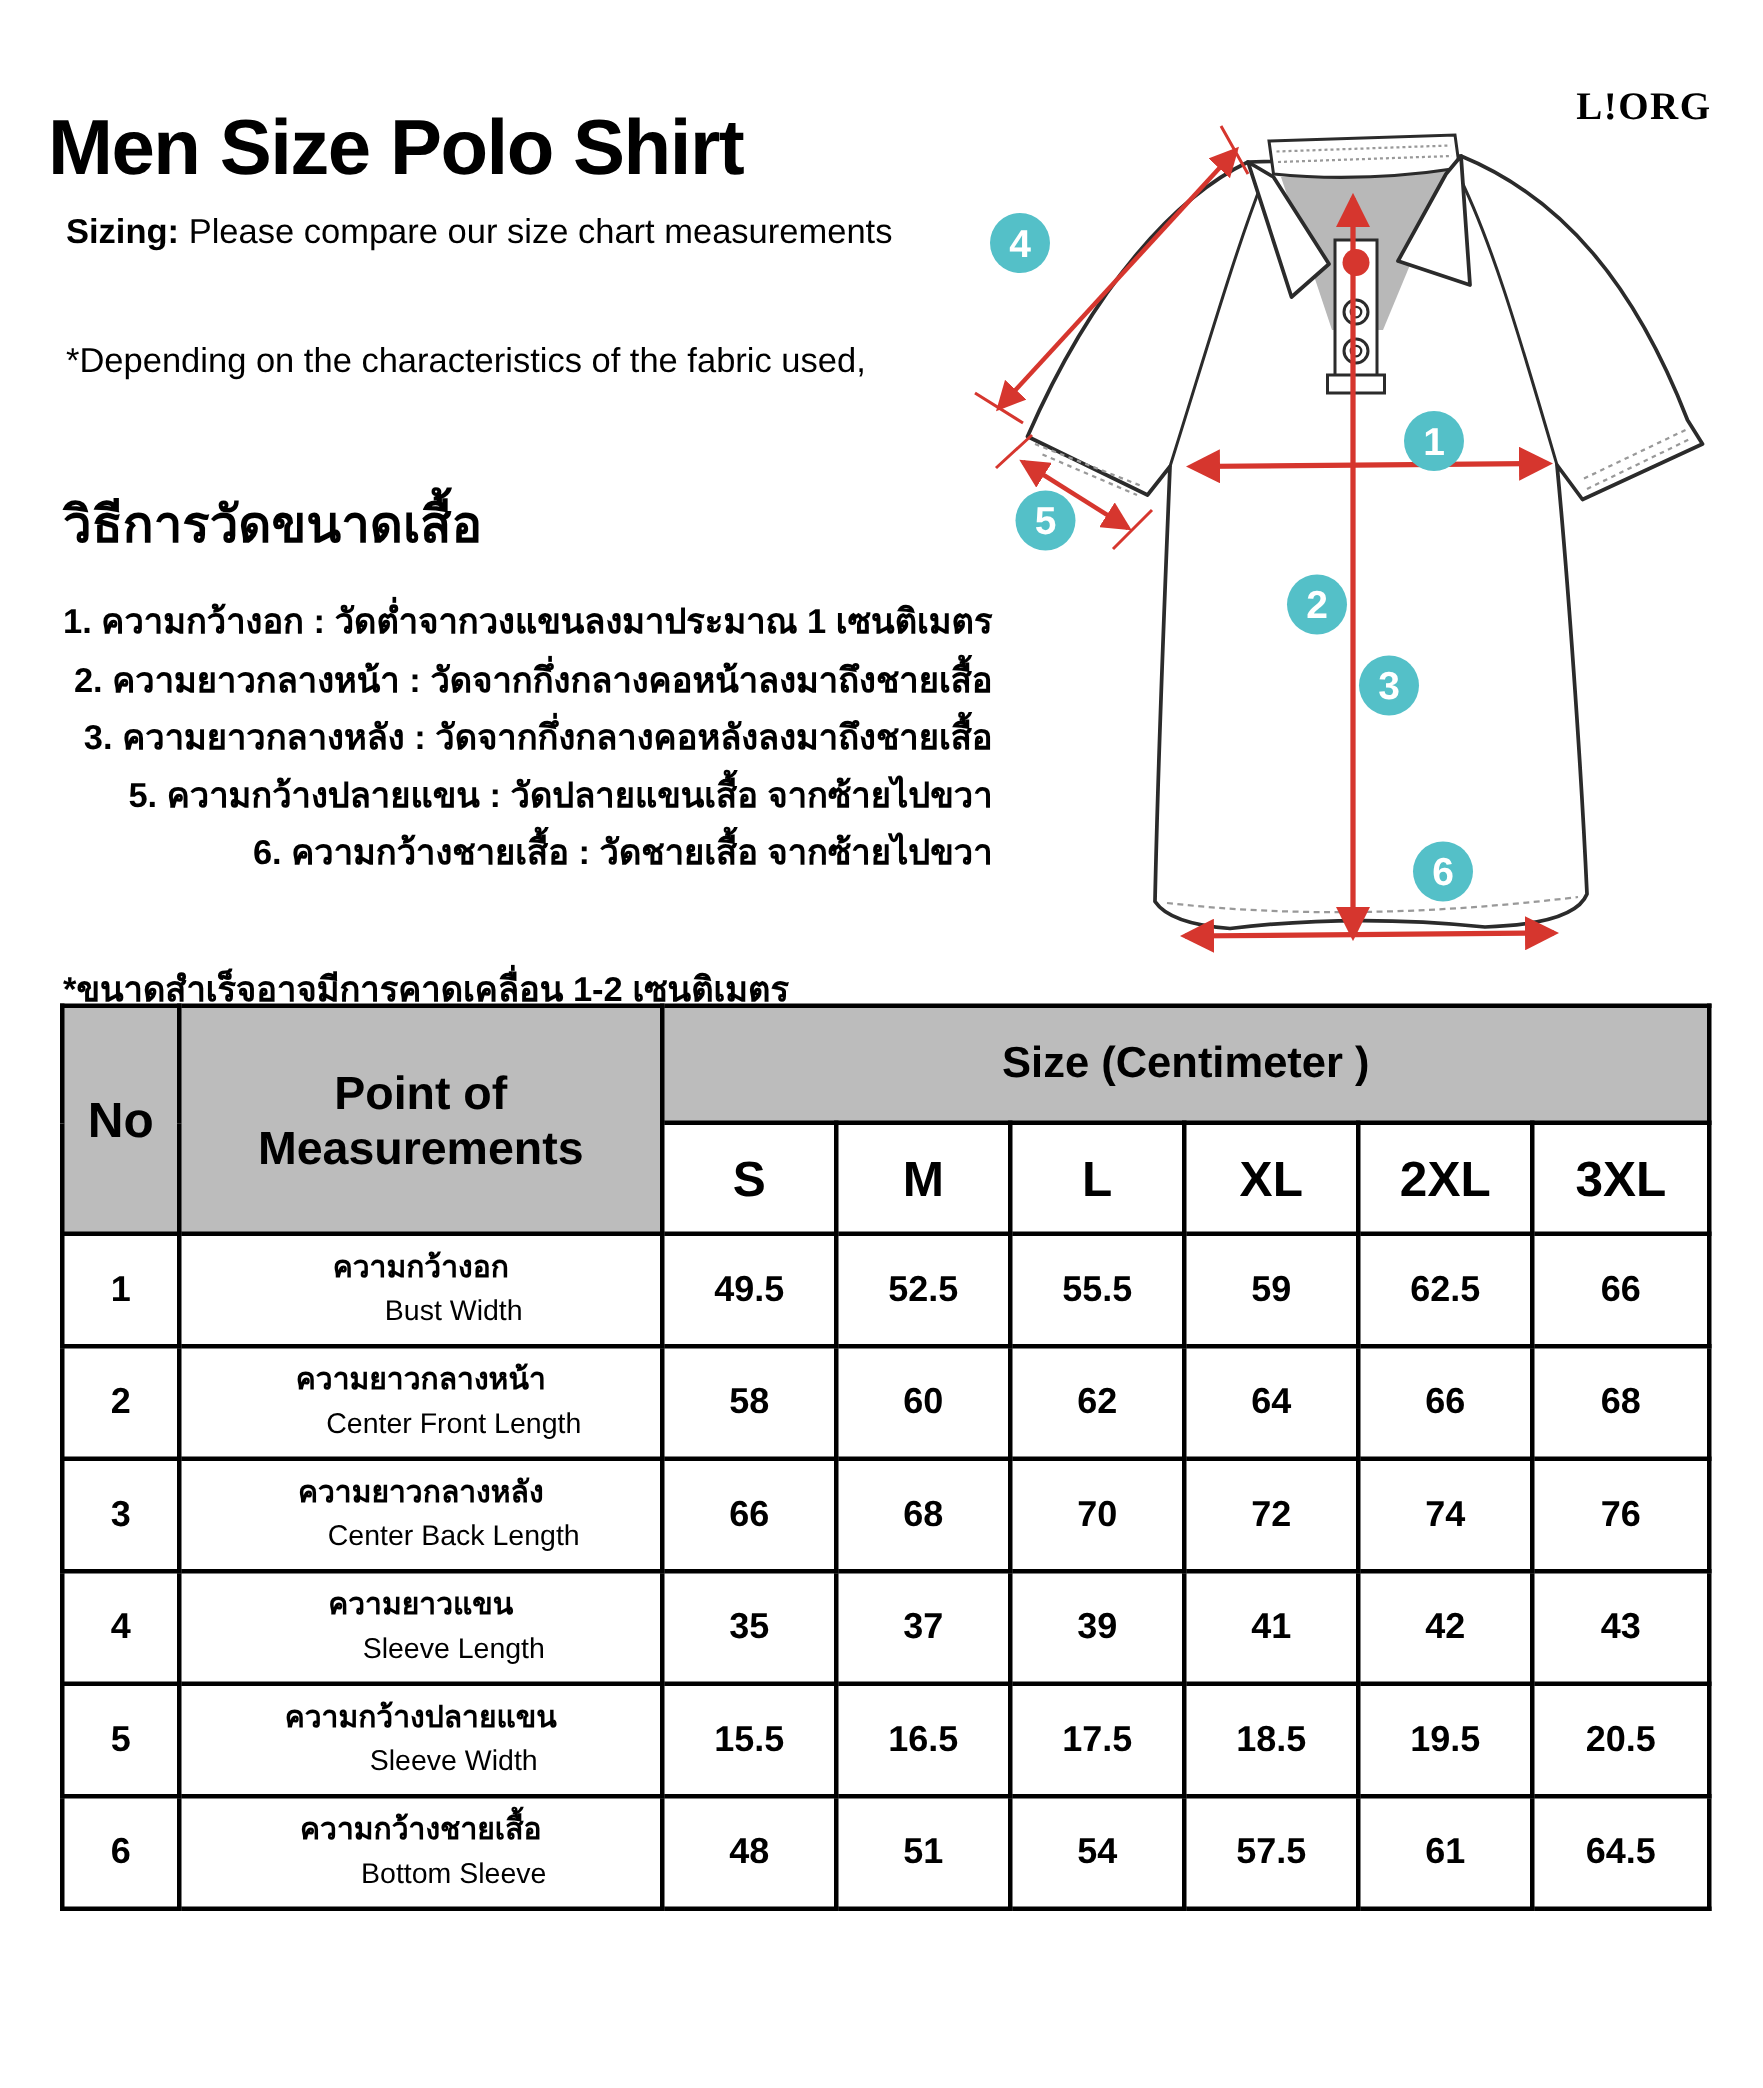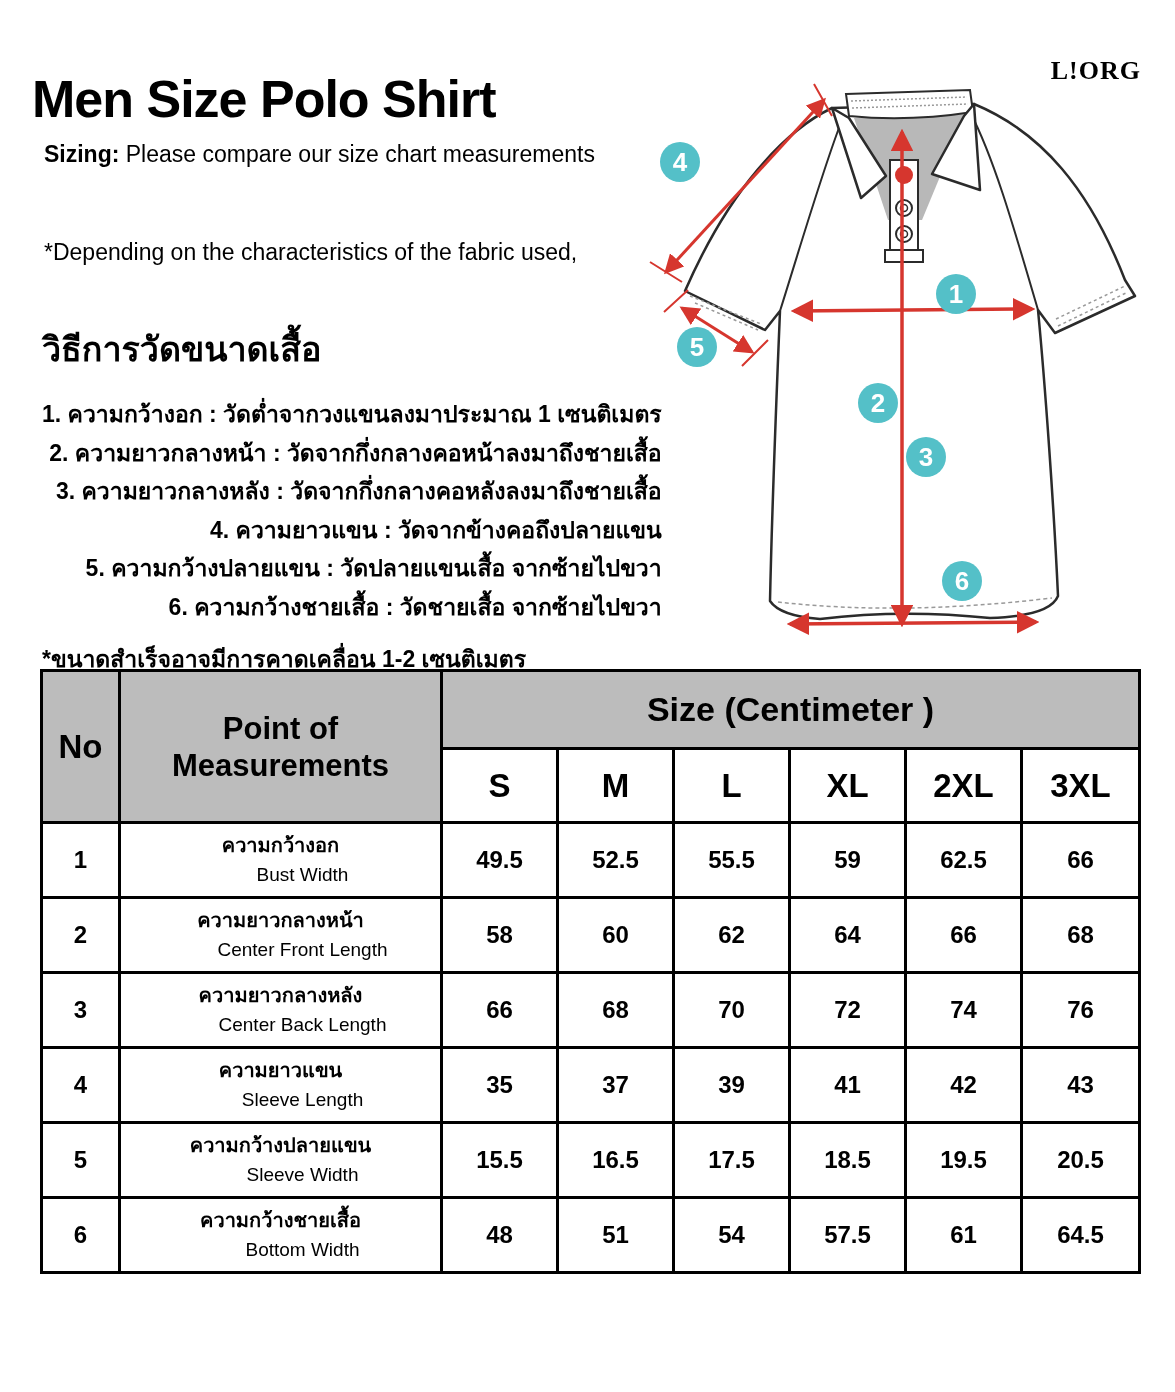--- a/index.html
+++ b/index.html
@@ -11,40 +11,40 @@
     position:absolute; left:32px; top:34px;
     font-size:52px; font-weight:bold; letter-spacing:-1px; white-space:nowrap;
   }
   .logo {
     position:absolute; right:34px; top:56px;
     font-family:"Liberation Serif", serif; font-size:26px; font-weight:bold; letter-spacing:1px;
   }
   .sizing-note { position:absolute; left:44px; top:140px; font-size:23px; line-height:29px; }
   .sizing-note .lbl { font-weight:bold; }
   .sizing-note .indent { padding-left:104px; }
-  .fabric-note { position:absolute; left:44px; top:226px; font-size:23px; line-height:29px;margin-top:12px; }
+  .fabric-note { position:absolute; left:44px; top:226px; font-size:23px; line-height:29px; }
   .thai-section { position:absolute; left:42px; top:322px; }
   .thai-heading { font-size:34px; font-weight:bold; margin:0 0 19px 0; }
   .thai-item { font-size:23px; font-weight:bold; line-height:38.5px; white-space:nowrap;text-align:right; }
   .footnote { position:absolute; left:42px; top:641px; font-size:23px; font-weight:bold; }
 
   table.size-table {
     position:absolute; left:40px; top:669px; width:1098px;
     border-collapse:collapse; table-layout:fixed; background:#fff;
   }
   .size-table th, .size-table td {
     border:3px solid #000; text-align:center; vertical-align:middle; padding:0;
   }
   .size-table .hdr { background:#bcbcbc; }
   .size-table thead tr.r1 { height:78px; }
   .size-table thead tr.r2 { height:74px; }
   .size-table tbody tr { height:75px; }
   th.no-h  { font-size:33px; }
   th.pom-h { font-size:31px; line-height:37px; }
-  th.size-h{ font-size:34px; }
+  th.size-h{ font-size:29px; }
   th.szcol { font-size:33px; background:#fff; }
   td.no    { font-size:24px; font-weight:bold; }
   td.val   { font-size:24px; font-weight:bold; }
   .thai-lbl { display:block; font-size:20px; font-weight:bold; line-height:25px; padding-top:4px; }
   .en-lbl   { display:block; font-size:19px; font-weight:normal; line-height:34px;padding-left:44px; }
 
   .diagram { position:absolute; left:618px; top:78px; width:557px; height:565px; }
   .circ-num { font-family:"Liberation Sans", sans-serif; font-size:26px; font-weight:bold; fill:#fff; }
 </style>
 </head>
@@ -59,21 +59,20 @@
 
 <div class="fabric-note">
   <div>*Depending on the characteristics of the fabric used,</div>
 </div>
 
 <div class="thai-section">
   <div class="thai-heading">วิธีการวัดขนาดเสื้อ</div>
   <div class="thai-item">1. ความกว้างอก : วัดต่ำจากวงแขนลงมาประมาณ 1 เซนติเมตร</div>
   <div class="thai-item">2. ความยาวกลางหน้า : วัดจากกึ่งกลางคอหน้าลงมาถึงชายเสื้อ</div>
   <div class="thai-item">3. ความยาวกลางหลัง : วัดจากกึ่งกลางคอหลังลงมาถึงชายเสื้อ</div>
-  <div class="thai-item">4. ความยาวแขน : วัดจากข้างคอถึงปลายแขน</div>
   <div class="thai-item">5. ความกว้างปลายแขน : วัดปลายแขนเสื้อ จากซ้ายไปขวา</div>
   <div class="thai-item">6. ความกว้างชายเสื้อ : วัดชายเสื้อ จากซ้ายไปขวา</div>
 </div>
 
 <div class="footnote">*ขนาดสำเร็จอาจมีการคาดเคลื่อน 1-2 เซนติเมตร</div>
 
 <svg class="diagram" viewBox="0 0 557 565" xmlns="http://www.w3.org/2000/svg">
   <defs>
     <marker id="ah" viewBox="0 0 10 10" refX="8.5" refY="5" markerWidth="6.5" markerHeight="6.5" orient="auto-start-reverse">
       <path d="M0,0 L10,5 L0,10 Z" fill="#d6362e"></path>
@@ -239,21 +238,21 @@
       <td class="val">16.5</td>
       <td class="val">17.5</td>
       <td class="val">18.5</td>
       <td class="val">19.5</td>
       <td class="val">20.5</td>
     </tr>
     <tr>
       <td class="no">6</td>
       <td>
           <span class="thai-lbl">ความกว้างชายเสื้อ</span>
-          <span class="en-lbl">Bottom Width</span>
+          <span class="en-lbl">Bottom Sleeve</span>
         </td>
       <td class="val">48</td>
       <td class="val">51</td>
       <td class="val">54</td>
       <td class="val">57.5</td>
       <td class="val">61</td>
       <td class="val">64.5</td>
     </tr>
   </tbody>
 </table>

